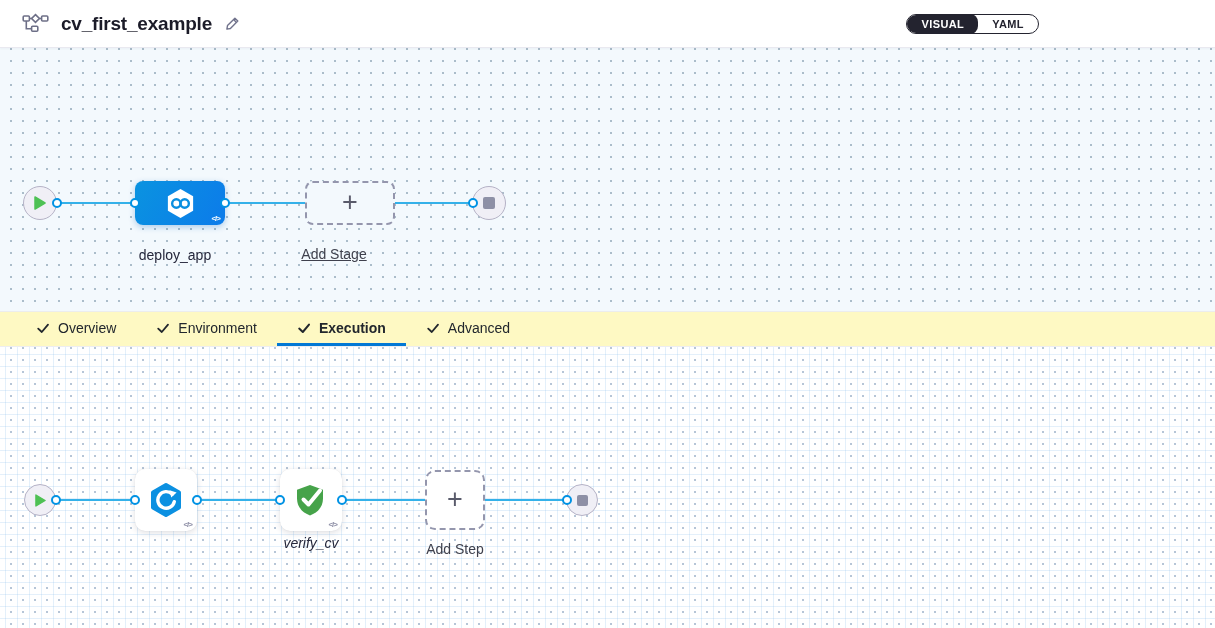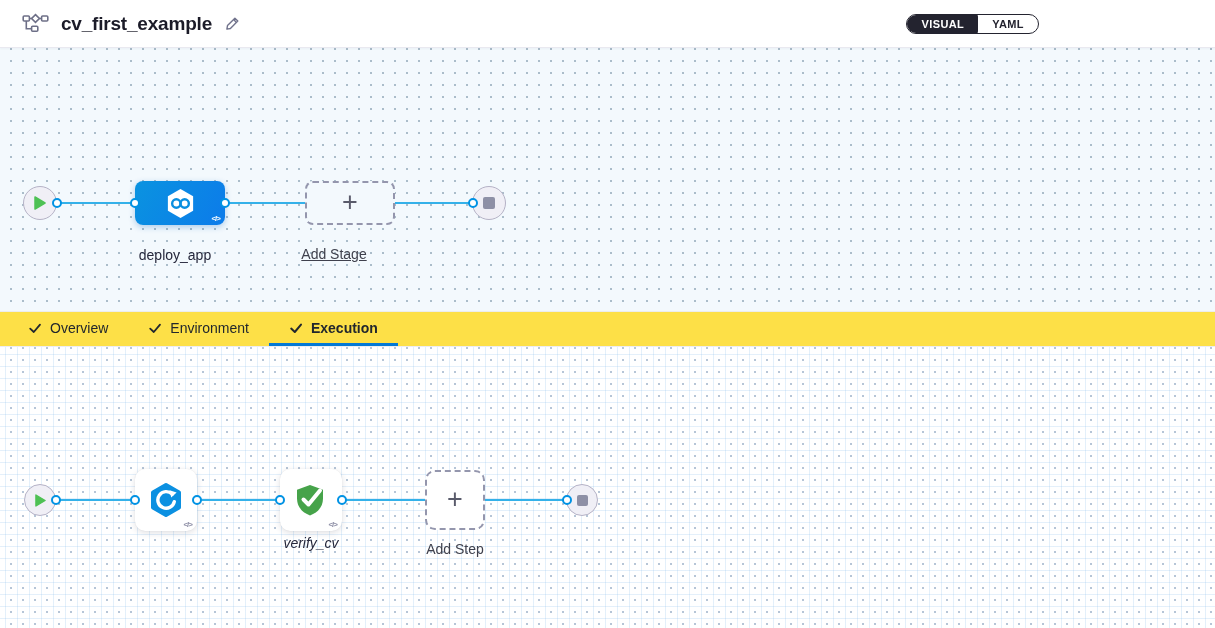--- a/index.html
+++ b/index.html
@@ -10,21 +10,21 @@
   
   .header { position:relative; height:48px; background:#fff; display:flex; align-items:center;
     padding:8px 22px; border-bottom:1px solid #e9e9f0; box-shadow:0 1px 2px rgba(30,30,60,.04); z-index:5; }
   .pipe-icon { display:flex; margin-right:12px; }
   .title { font-size:19px; font-weight:700; color:#1b1b28; letter-spacing:-0.2px; }
   .edit-btn { margin-left:12px; display:flex; cursor:pointer; }
   .toggle { position:absolute; right:176px; top:14px; height:20px; display:flex; align-items:center;
     border:1px solid #23232f; border-radius:11px; background:#fff; overflow:hidden; }
   .toggle .seg { height:20px; display:flex; align-items:center; padding:0 14px;
     font-size:11px; font-weight:700; letter-spacing:.4px; color:#23232f; cursor:pointer; }
-  .toggle .seg.sel { background:#23232f; color:#fff; border-radius:3px; }
+  .toggle .seg.sel { background:#23232f; color:#fff; border-radius:8px; }
 
   
   .canvas1 { position:relative; width:100%; height:263px;
     background-color:#f3f9fd;
     background-image:radial-gradient(circle, rgba(110,140,160,.55) 1px, transparent 1.4px);
     background-size:12px 12px; background-position:5px 7px; }
   .canvas2 { position:relative; width:100%; height:281px;
     background-color:#ffffff;
     background-image:
       radial-gradient(circle, rgba(110,140,175,.5) 1px, transparent 1.4px),
@@ -54,22 +54,22 @@
 
   .step-card { position:absolute; width:62px; height:62px; background:#fff; border-radius:10px;
     display:flex; align-items:center; justify-content:center; z-index:3; cursor:pointer;
     box-shadow:0 2px 6px rgba(40,41,61,.14), 0 0 1px rgba(40,41,61,.12); }
 
   .node-label { position:absolute; font-size:14px; color:#26283c; text-align:center;
     line-height:20px; z-index:2; }
   .node-label.muted { color:#3f414d; }
 
   
-  .tabbar { position:relative; height:36px; background:#fde047; display:flex; align-items:stretch;
-    padding-left:8px; border-top:1px solid #eceded; border-bottom:1px solid #ededf1; z-index:4; }
+  .tabbar { position:relative; height:36px; background:#fef9c3; display:flex; align-items:stretch;
+    padding-left:16px; border-top:1px solid #eceded; border-bottom:1px solid #ededf1; z-index:4; }
   .tab { display:flex; align-items:center; gap:8px; padding:0 20px; font-size:14px; color:#22272d;
     cursor:pointer; border-bottom:3px solid transparent; }
   .tab.active { font-weight:700; border-bottom-color:#0278d5; }
   .tab svg { flex:0 0 auto; }
 </style>
 </head>
 <body>
 
 <div class="page">
 
@@ -143,20 +143,26 @@
           <polyline points="2.2,7.6 5.8,11 12,3.6" fill="none" stroke="#22272d" stroke-width="1.8" stroke-linecap="round" stroke-linejoin="round"></polyline>
         </svg>
       <span>Environment</span>
     </div>
     <div class="tab active">
       <svg width="14" height="14" viewBox="0 0 14 14">
           <polyline points="2.2,7.6 5.8,11 12,3.6" fill="none" stroke="#22272d" stroke-width="2" stroke-linecap="round" stroke-linejoin="round"></polyline>
         </svg>
       <span>Execution</span>
     </div>
+    <div class="tab">
+      <svg width="14" height="14" viewBox="0 0 14 14">
+          <polyline points="2.2,7.6 5.8,11 12,3.6" fill="none" stroke="#22272d" stroke-width="1.8" stroke-linecap="round" stroke-linejoin="round"></polyline>
+        </svg>
+      <span>Advanced</span>
+    </div>
   </div>
 
   <div class="canvas2">
     <div class="link" style="left:40px; top:152px; width:527px;"></div>
 
     <div class="round-node" style="left:24px; top:137px; width:32px; height:32px;">
       <svg width="11" height="13" viewBox="0 0 12 14">
         <polygon points="1,1 11,7 1,13" fill="#4ec154" stroke="#4ec154" stroke-width="1.5" stroke-linejoin="round"></polygon>
       </svg>
     </div>

